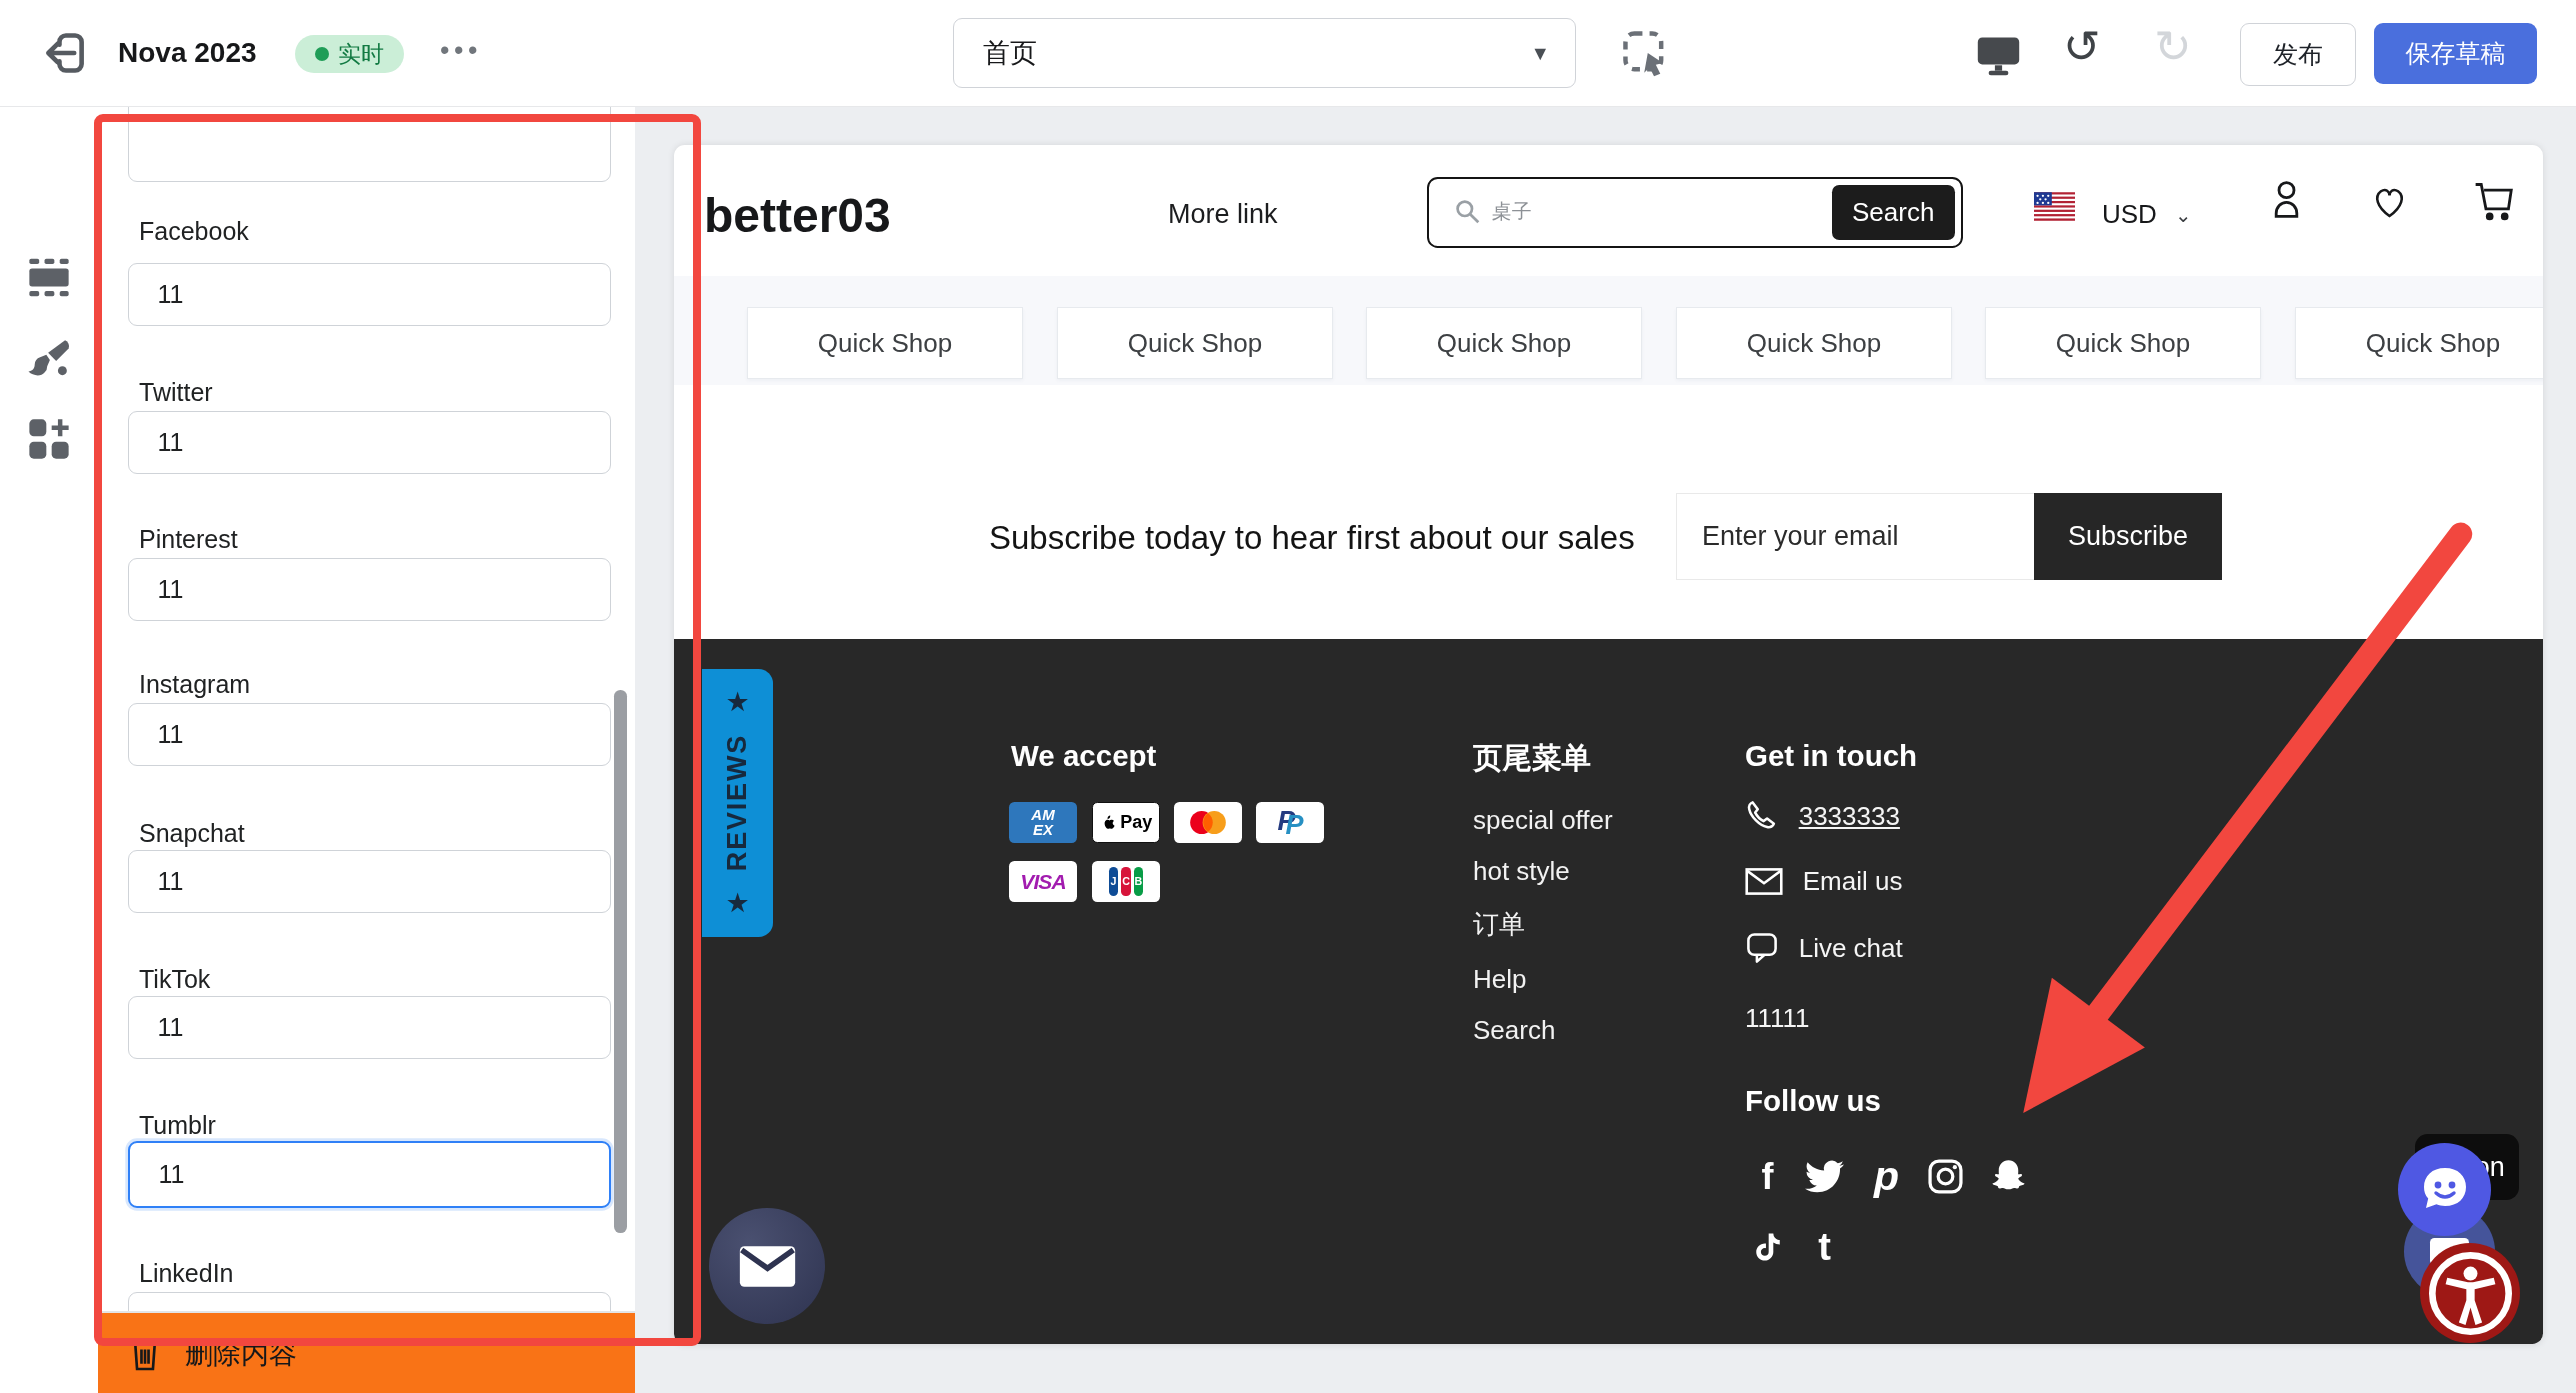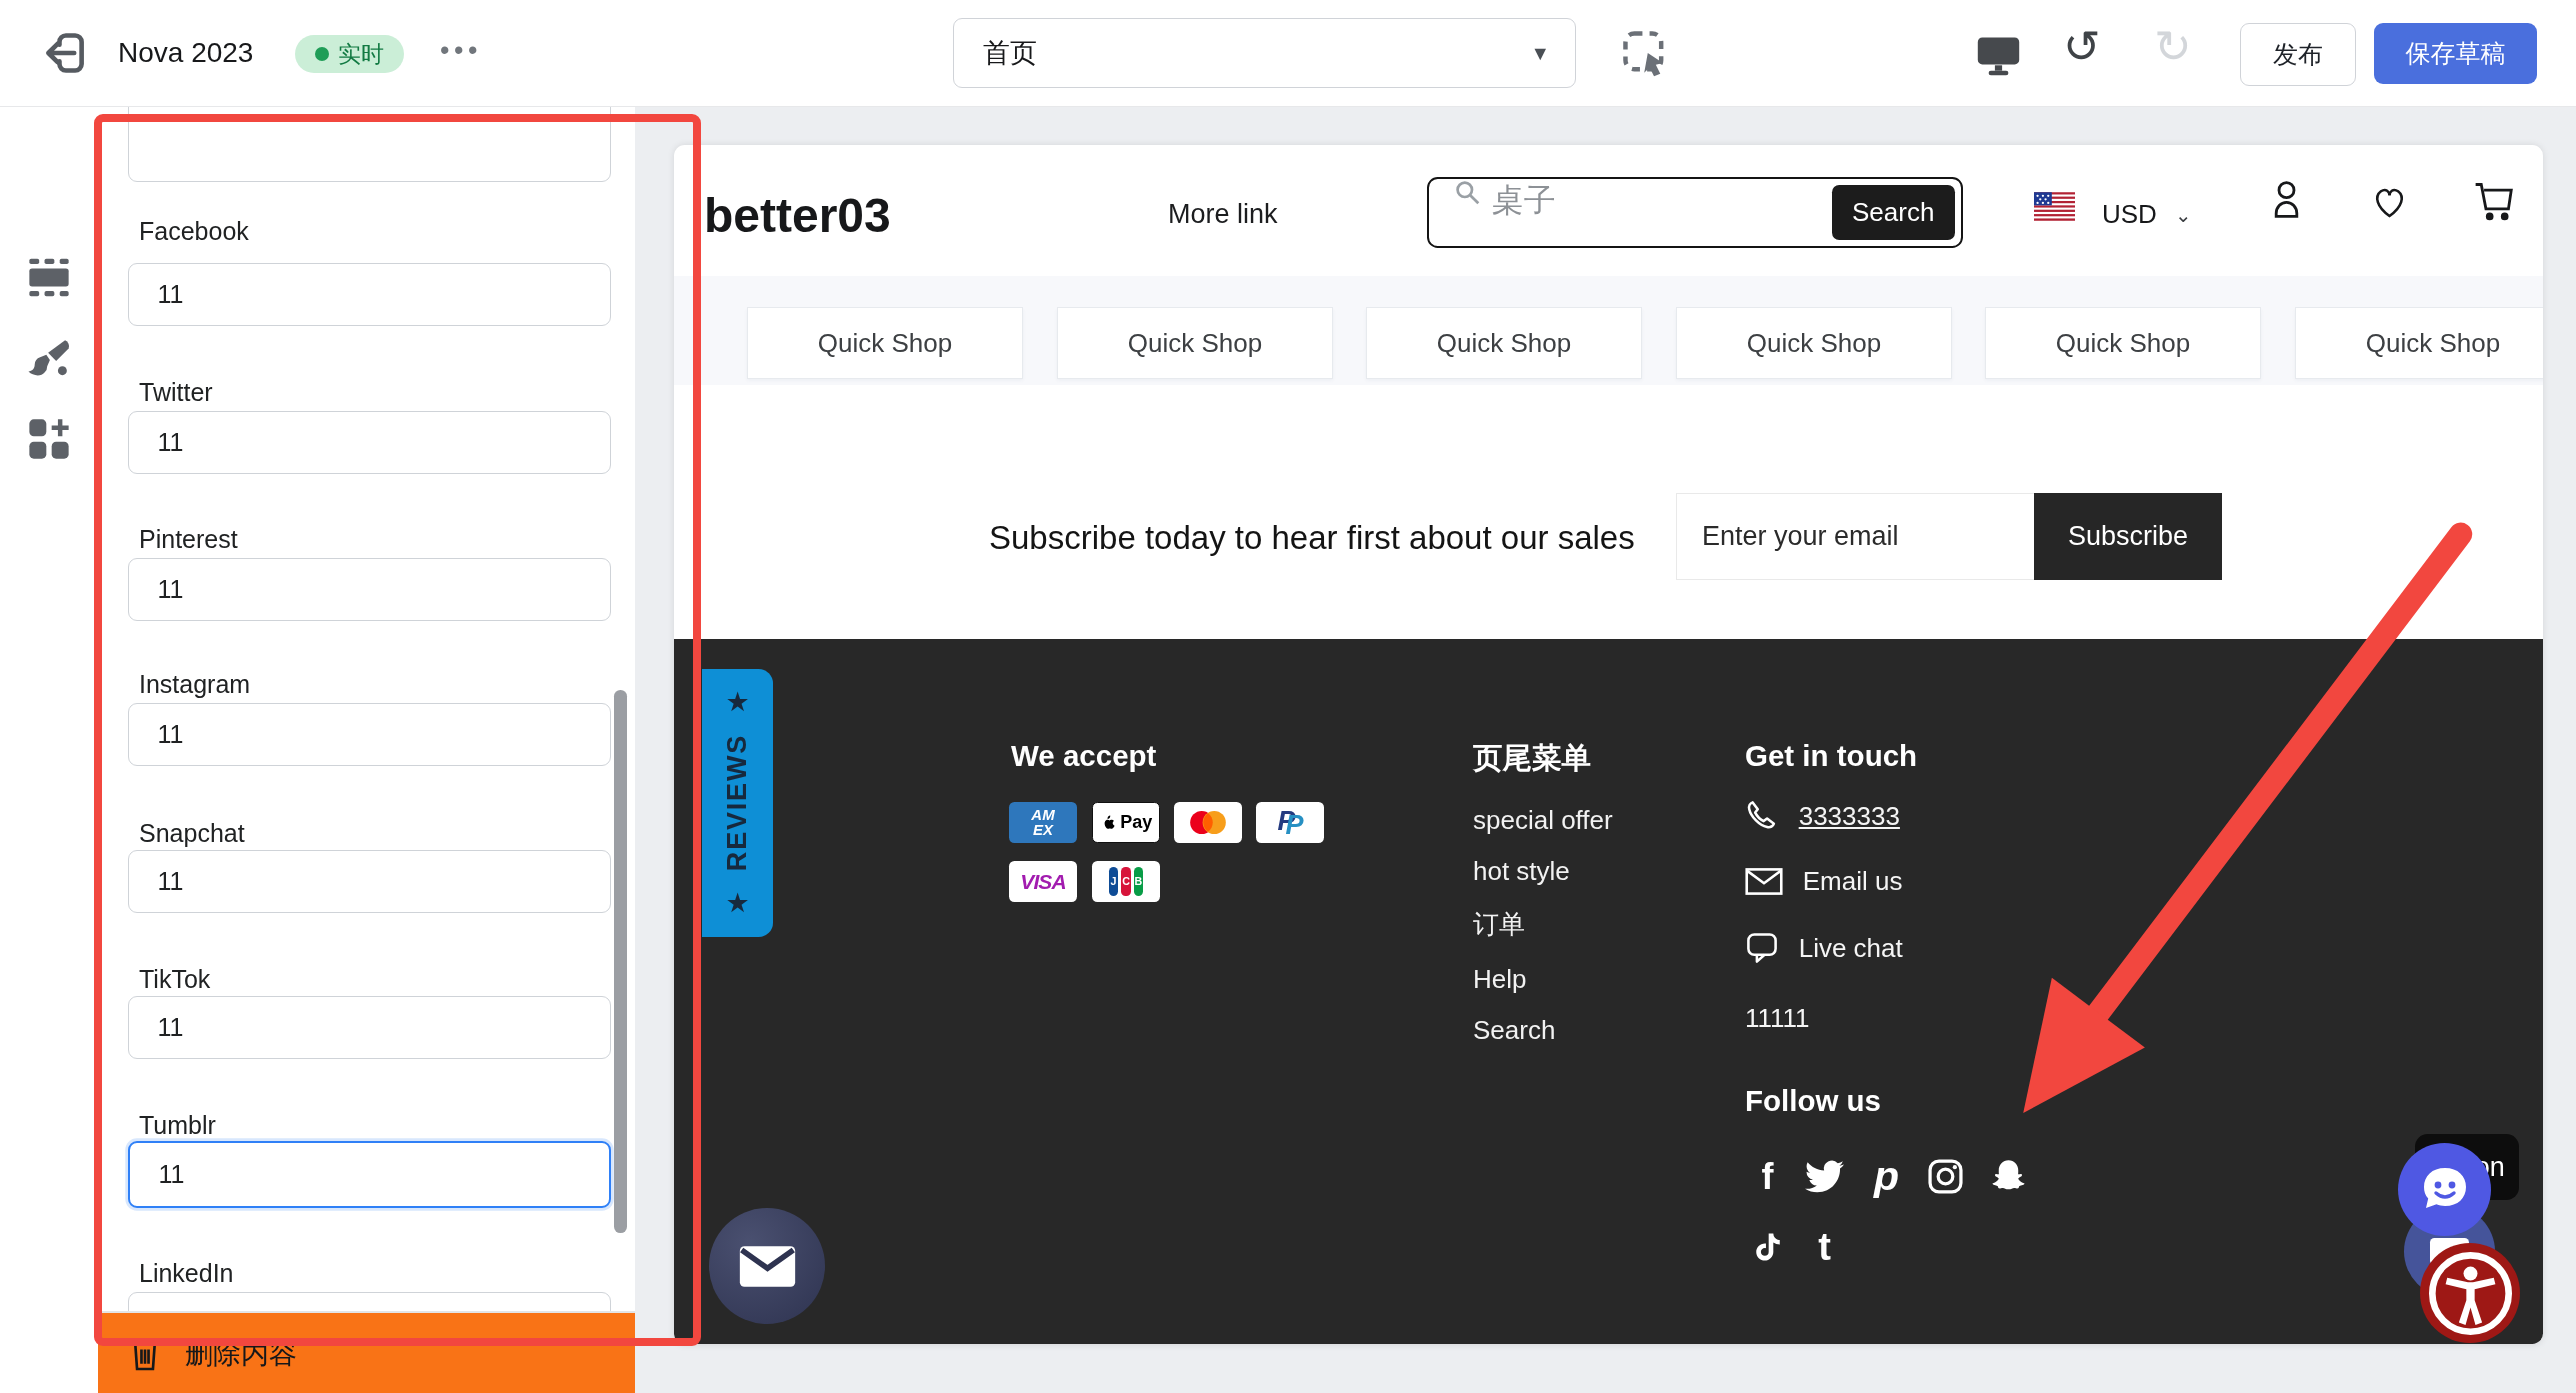--- a/index.html
+++ b/index.html
@@ -6,21 +6,21 @@
   body{
     width:2576px;height:1394px;position:relative;overflow:hidden;
     background:#eceef1;font-family:"Liberation Sans",sans-serif;color:#1f2328;
   }
   .abs{position:absolute;}
   svg{display:block;}
 
   
   .topbar{left:0;top:0;width:2576px;height:106px;background:#ffffff;border-bottom:1.8px solid #e7e8ea;z-index:50;}
   .back-btn{left:41px;top:29px;width:48px;height:48px;color:#565b61;cursor:pointer;}
-  .tb-title{left:118px;top:0;height:106px;line-height:106px;font-size:28px;font-weight:400;color:#17181a;}
+  .tb-title{left:118px;top:0;height:106px;line-height:106px;font-size:28px;font-weight:700;color:#17181a;}
   .live-badge{left:295px;top:35px;height:38px;padding:0 19.7px;border-radius:19px;background:#cbeed7;
     display:flex;align-items:center;gap:9px;font-size:23px;color:#127a43;}
   .live-dot{width:14.3px;height:14.3px;border-radius:50%;background:#1f9d57;}
   .tb-dots{left:440px;top:0;height:106px;line-height:100px;font-size:27px;letter-spacing:4.5px;color:#71767c;cursor:pointer;}
   .page-select{left:953px;top:18px;width:623px;height:70px;border:1.8px solid #d0d3d8;border-radius:9px;background:#fff;
     display:flex;align-items:center;font-size:27px;color:#17181a;padding-left:29px;box-sizing:border-box;cursor:pointer;}
   .page-caret{position:absolute;right:25px;font-size:19.7px;color:#4a4f55;}
   .pick-icon{left:1621px;top:29px;width:50px;height:50px;color:#6b7077;cursor:pointer;}
   .monitor-icon{left:1975px;top:32px;width:47px;height:45px;color:#46494d;cursor:pointer;}
   .undo-icon{left:2063px;top:19.7px;font-size:45px;color:#3f4347;cursor:pointer;}
@@ -47,21 +47,21 @@
   .delete-label{margin-left:25px;font-size:28px;font-weight:500;color:#17181a;}
   .panel-thumb{left:516px;top:584px;width:12.5px;height:543px;border-radius:6.3px;background:#9b9ea3;z-index:25;cursor:grab;}
 
   
   .preview{left:674px;top:145px;width:1869px;height:1199px;background:#fff;border-radius:10.7px;overflow:hidden;
     box-shadow:0 0.9px 7.2px rgba(0,0,0,.10);z-index:10;}
   .logo{left:30px;top:43px;font-size:48px;font-weight:600;color:#17181a;cursor:pointer;}
   .nav-link{top:54px;font-size:27px;color:#1c1d1f;cursor:pointer;text-align:right;}
   .chev{font-size:19.7px;color:#3a3d41;}
   .search-box{left:753px;top:32px;width:536px;height:71px;border:2.7px solid #141414;border-radius:10.7px;background:#fff;box-sizing:border-box;}
-  .search-ph{position:absolute;left:25px;top:0;height:65px;display:flex;align-items:flex-start;gap:10.7px;color:#8d9196;font-size:32px;}
+  .search-ph{position:absolute;left:25px;top:0;height:65px;display:flex;align-items:center;gap:10.7px;color:#8d9196;font-size:20px;}
   .search-btn{position:absolute;right:6.3px;top:6.3px;bottom:6.3px;width:123px;background:#1c1c1c;border-radius:7.2px;
     color:#fff;font-size:26px;display:flex;align-items:center;justify-content:center;cursor:pointer;text-align:center;}
   .hdr-ic{top:32px;color:#17181a;cursor:pointer;}
   .usd{left:1428px;top:54px;font-size:26px;color:#17181a;cursor:pointer;}
 
   .qs-band{left:0;top:131px;width:1869px;height:109px;background:#f7f8fb;}
   .qs-card{top:162px;width:274px;height:70px;background:#fff;border:0.9px solid #e7eaee;box-shadow:0 1.8px 3.6px rgba(40,60,90,.05);
     display:flex;align-items:center;justify-content:center;font-size:26px;color:#3d4043;cursor:pointer;}
 
   .nl-heading{left:315px;top:374px;font-size:33px;color:#141414;}

